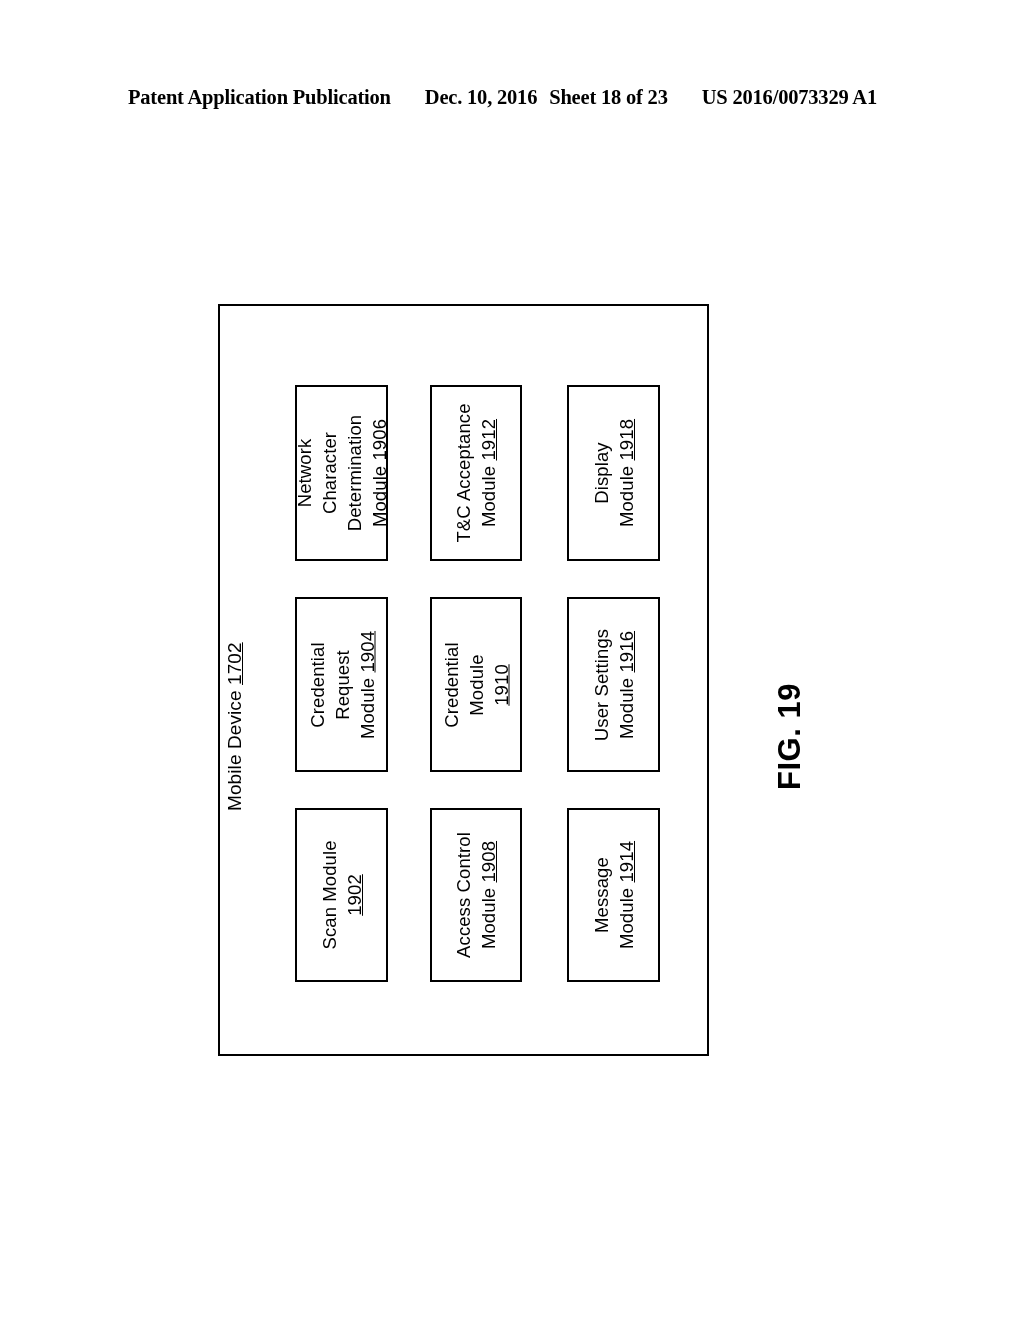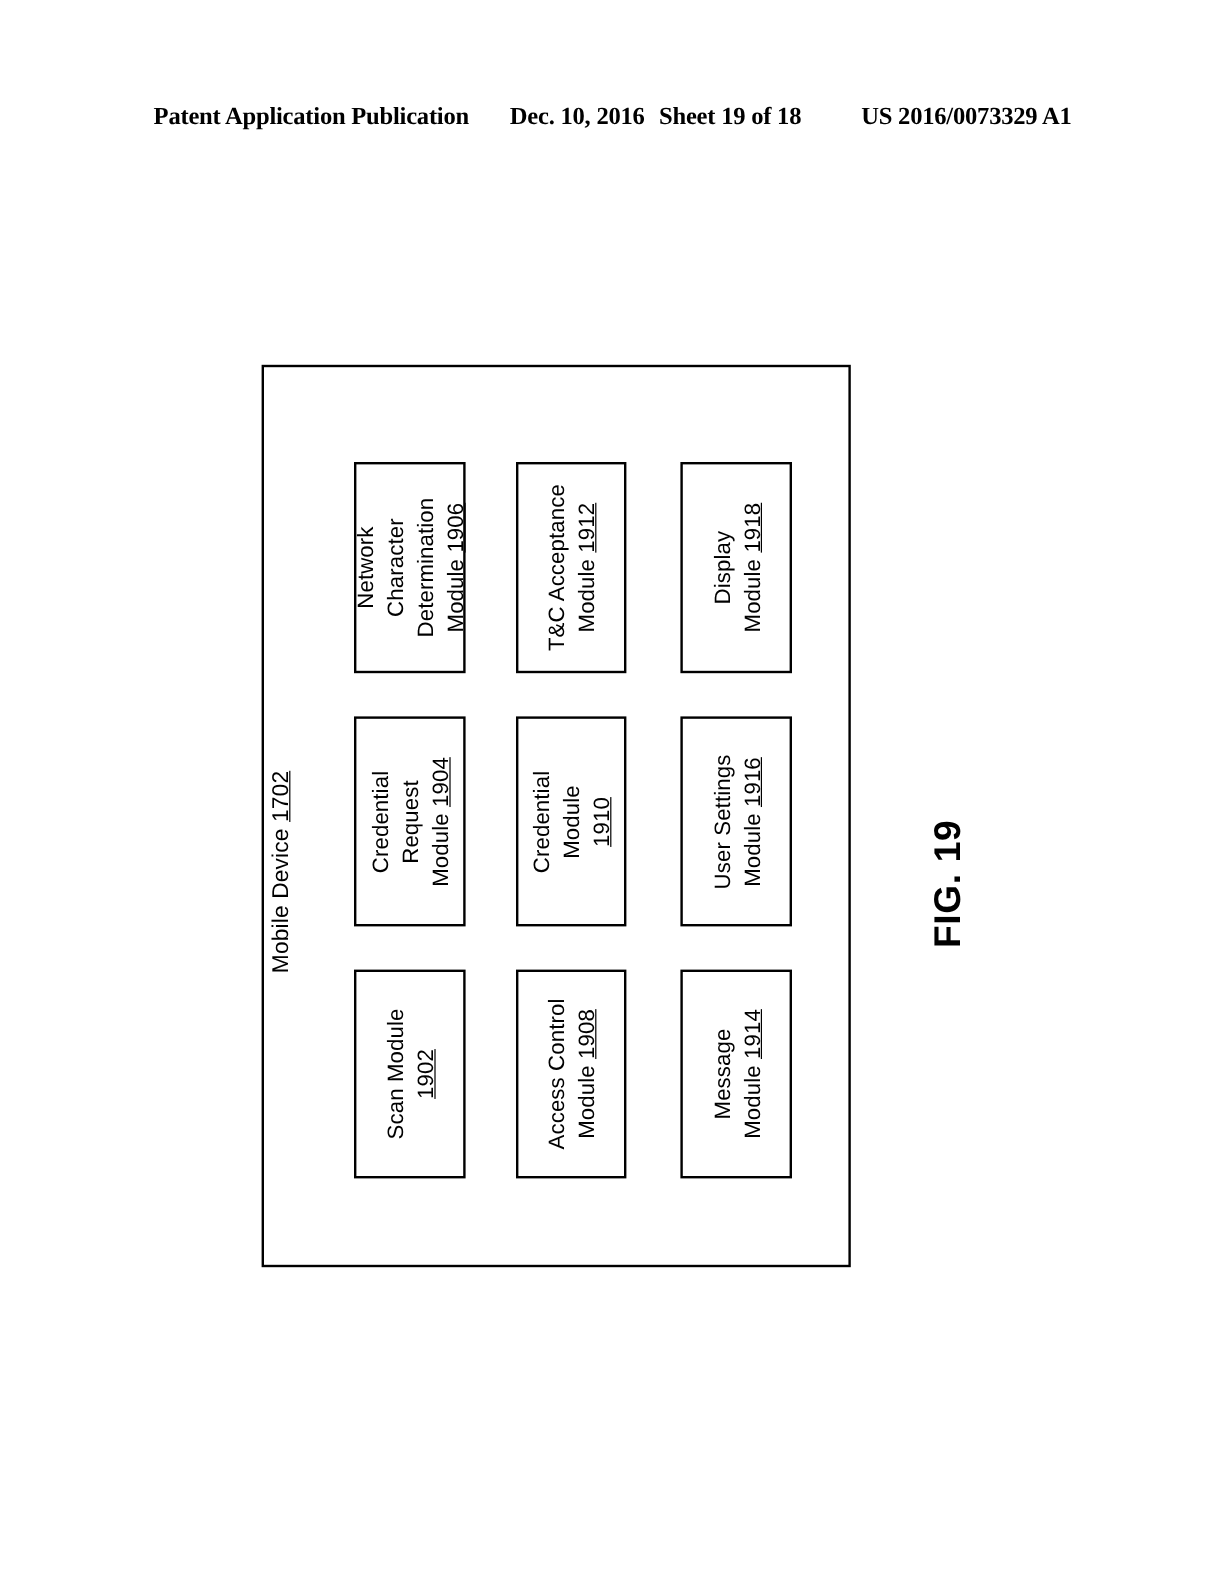--- a/index.html
+++ b/index.html
@@ -28,21 +28,21 @@
     align-items: flex-end;
     font-family: "Liberation Serif", serif;
     font-weight: bold;
     font-size: 20.5px;
     letter-spacing: -0.2px;
     white-space: nowrap;
   }
   .pub-header .hdr-pub      { }
   .pub-header .hdr-date     { margin-left: 34px; }
   .pub-header .hdr-sheet    { margin-left: 12px; }
-  .pub-header .hdr-docnum   { margin-left: 50px; }
+  .pub-header .hdr-docnum   { margin-left: 34px; }
 
   
   .figure-area {
     position: absolute;
     left: 0;
     top: 0;
     width: 1024px;
     height: 1320px;
   }
 
@@ -123,21 +123,21 @@
     white-space: nowrap;
     letter-spacing: 0.5px;
   }
 </style>
 </head>
 <body>
 
 <div class="pub-header">
   <span class="hdr-pub">Patent Application Publication</span>
   <span class="hdr-date">Dec. 10, 2016</span>
-  <span class="hdr-sheet">Sheet 19 of 18</span>
+  <span class="hdr-sheet">Sheet 18 of 23</span>
   <span class="hdr-docnum">US 2016/0073329 A1</span>
 </div>
 
 <div class="figure-area">
 
   <div class="device-box"></div>
 
   <div class="device-label">
     <span>Mobile Device </span><span class="lbl-num">1702</span>
   </div>

